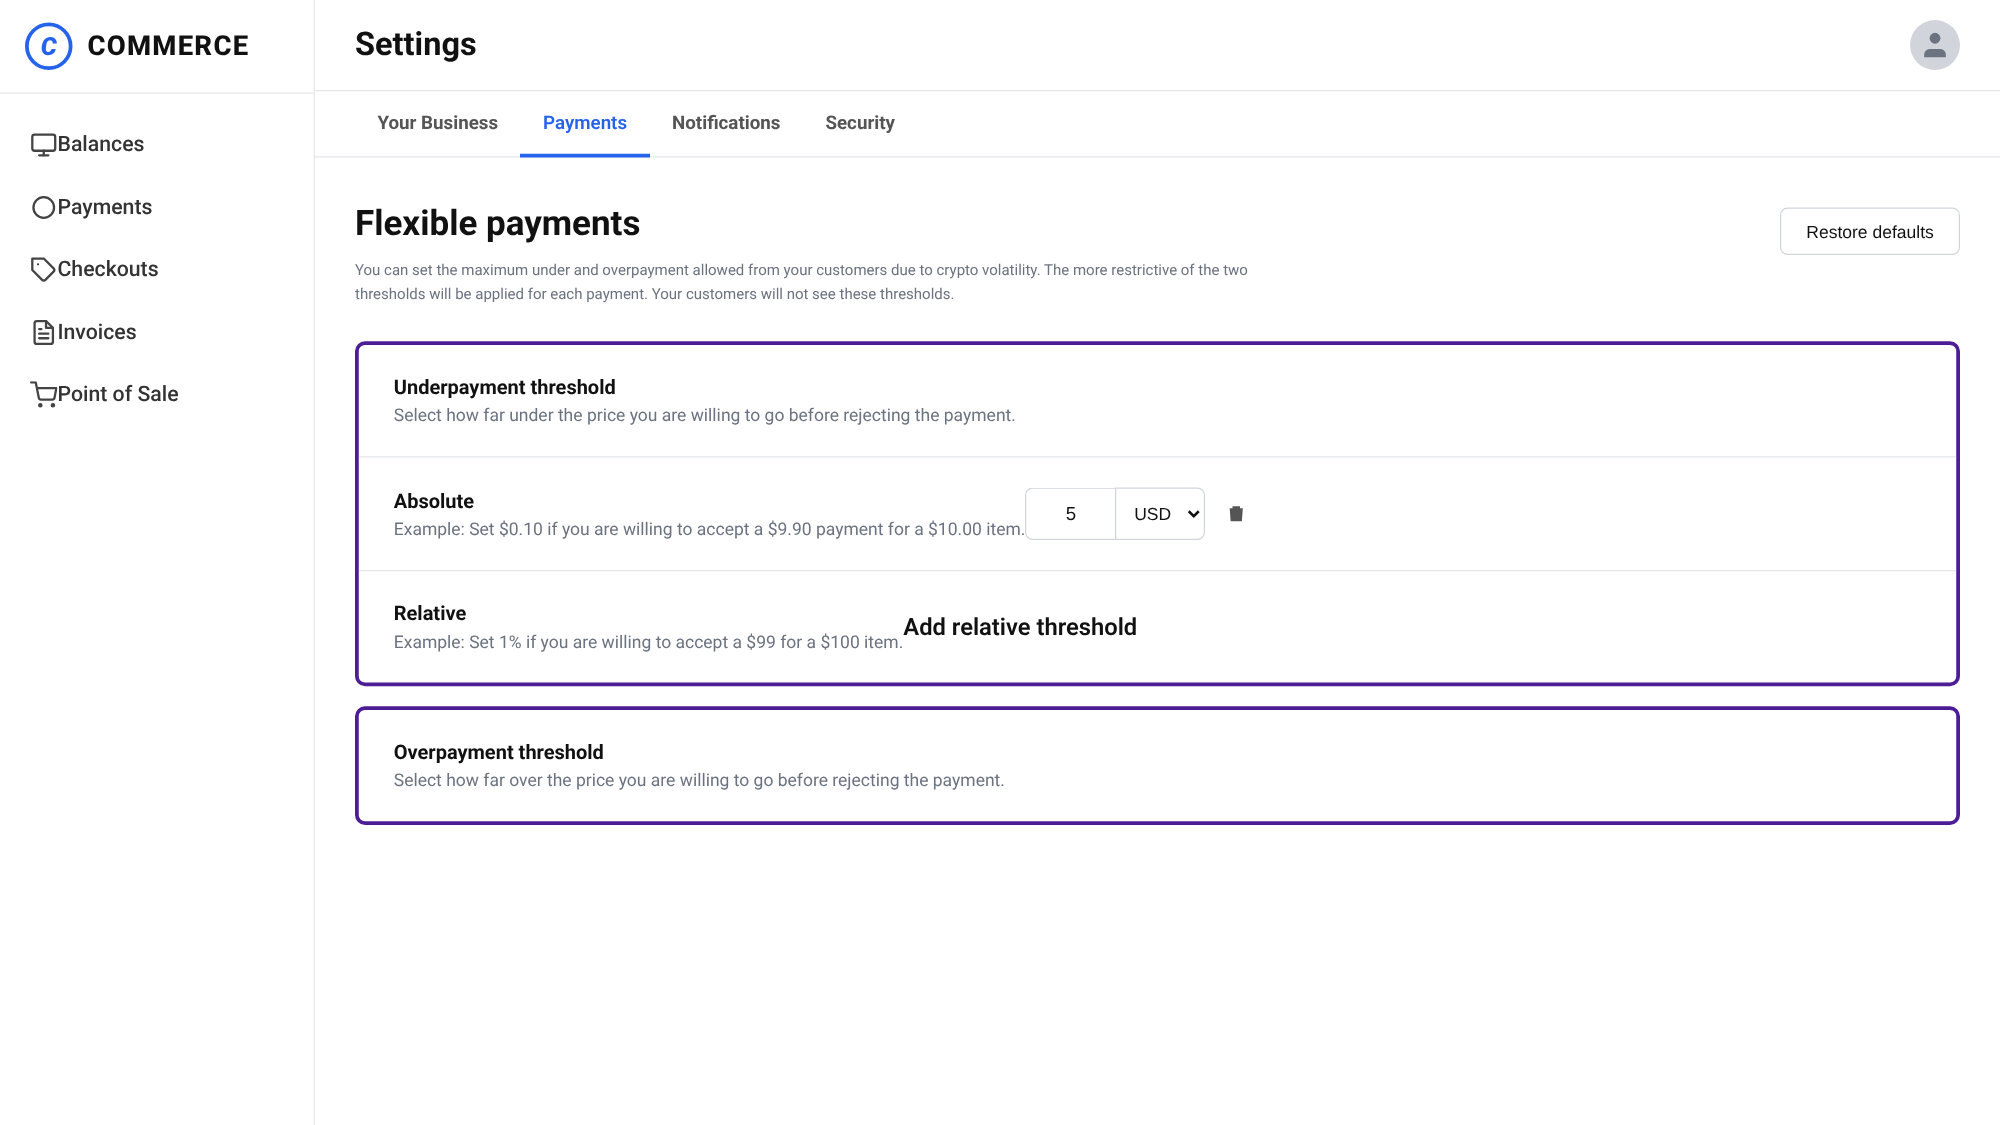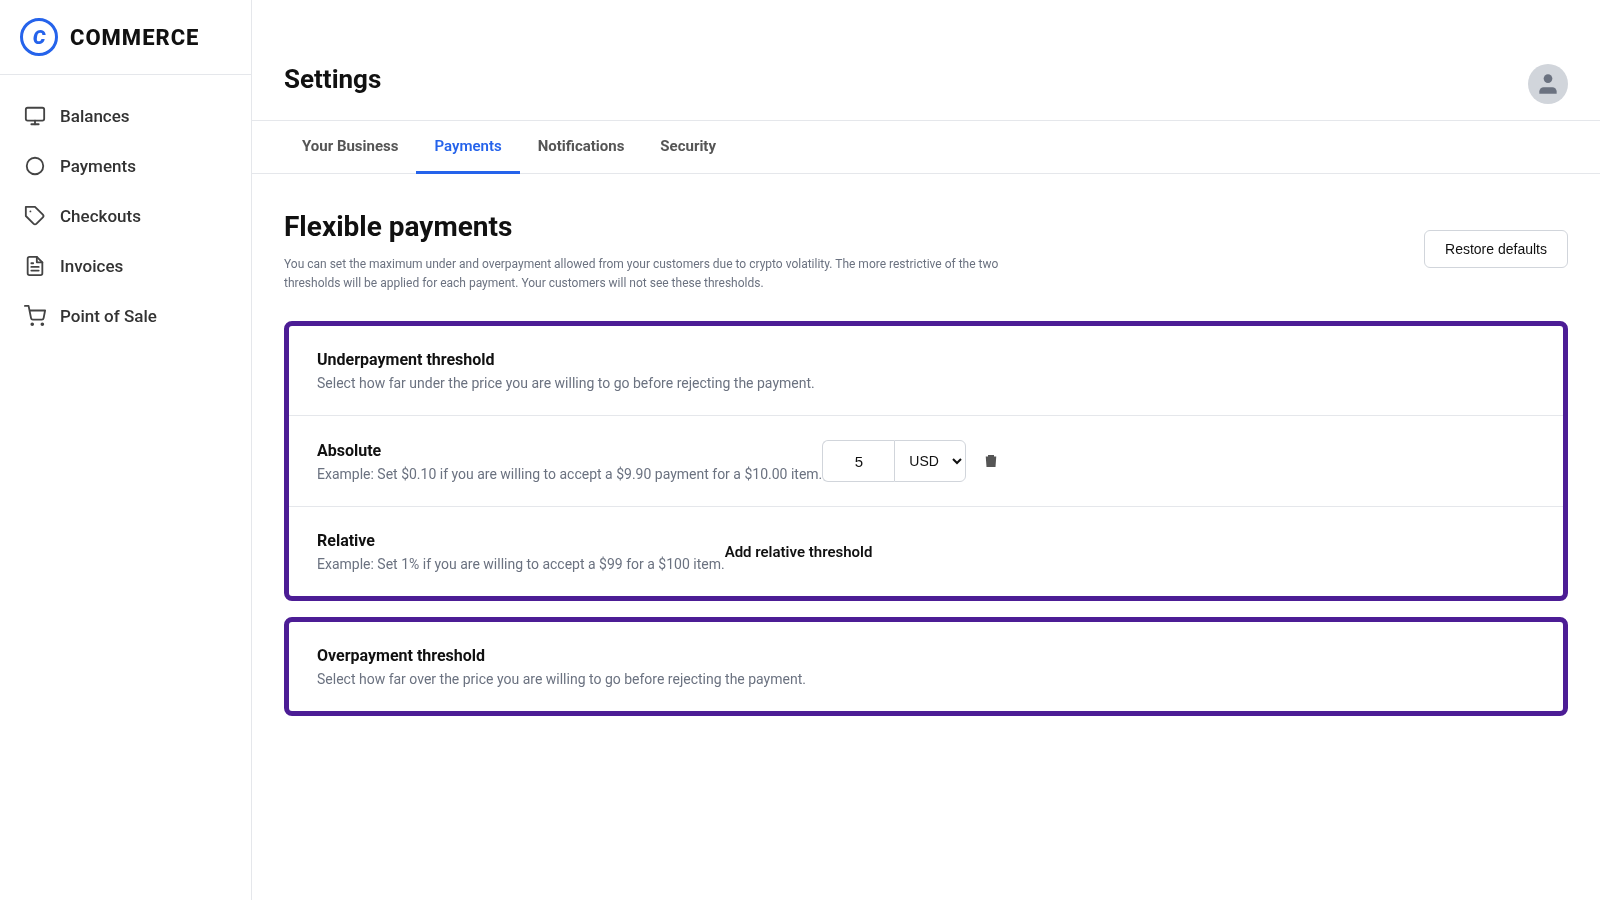--- a/index.html
+++ b/index.html
@@ -43,21 +43,20 @@
       letter-spacing: 1px;
       color: #111;
     }
     #nav {
       padding: 16px 0;
       flex: 1;
     }
     .nav-item {
       display: flex;
       align-items: center;
-      gap: 14px;
       padding: 14px 24px;
       cursor: pointer;
       color: #333;
       font-size: 17px;
       font-weight: 500;
       border-radius: 0;
       transition: background 0.15s;
     }
     .nav-icon {
       width: 22px;
@@ -71,25 +70,25 @@
 
     
     #main {
       flex: 1;
       display: flex;
       flex-direction: column;
       overflow: hidden;
     }
     #topbar {
       display: flex;
+      align-items: center;
       justify-content: space-between;
       padding: 16px 32px;
       border-bottom: 1px solid #e5e7eb;
       min-height: 72px;
-      margin-top: 48px;
     }
     #page-title-text {
       font-size: 26px;
       font-weight: 700;
       color: #111;
     }
     .avatar-circle {
       width: 40px;
       height: 40px;
       border-radius: 50%;
@@ -151,26 +150,26 @@
     .restore-btn {
       padding: 10px 20px;
       border: 1px solid #d1d5db;
       background: #fff;
       border-radius: 6px;
       font-size: 14px;
       font-weight: 500;
       cursor: pointer;
       white-space: nowrap;
       color: #111;
-      margin-top: 20px;
+      margin-top: 4px;
       flex-shrink: 0;
     }
 
     .card {
-      border: 5px solid #4c1d95;
+      border: 3px solid #4c1d95;
       border-radius: 8px;
       margin-bottom: 16px;
       overflow: hidden;
     }
     .card-section {
       padding: 24px 28px;
       border-bottom: 1px solid #e5e7eb;
     }
     .card-section:last-child { border-bottom: none; }
     .card-row {
@@ -224,21 +223,21 @@
       padding: 8px;
       margin-left: 8px;
       color: #6b7280;
       display: flex;
       align-items: center;
     }
     .delete-btn svg { width: 18px; height: 18px; fill: #555; }
 
     .add-link {
       color: #111;
-      font-size: 15px;
+      font-size: 19px;
       font-weight: 600;
       cursor: pointer;
       text-decoration: none;
     }
   </style>
 </head>
 <body>
 
 <div id="sidebar">
   <div id="logo-area">

